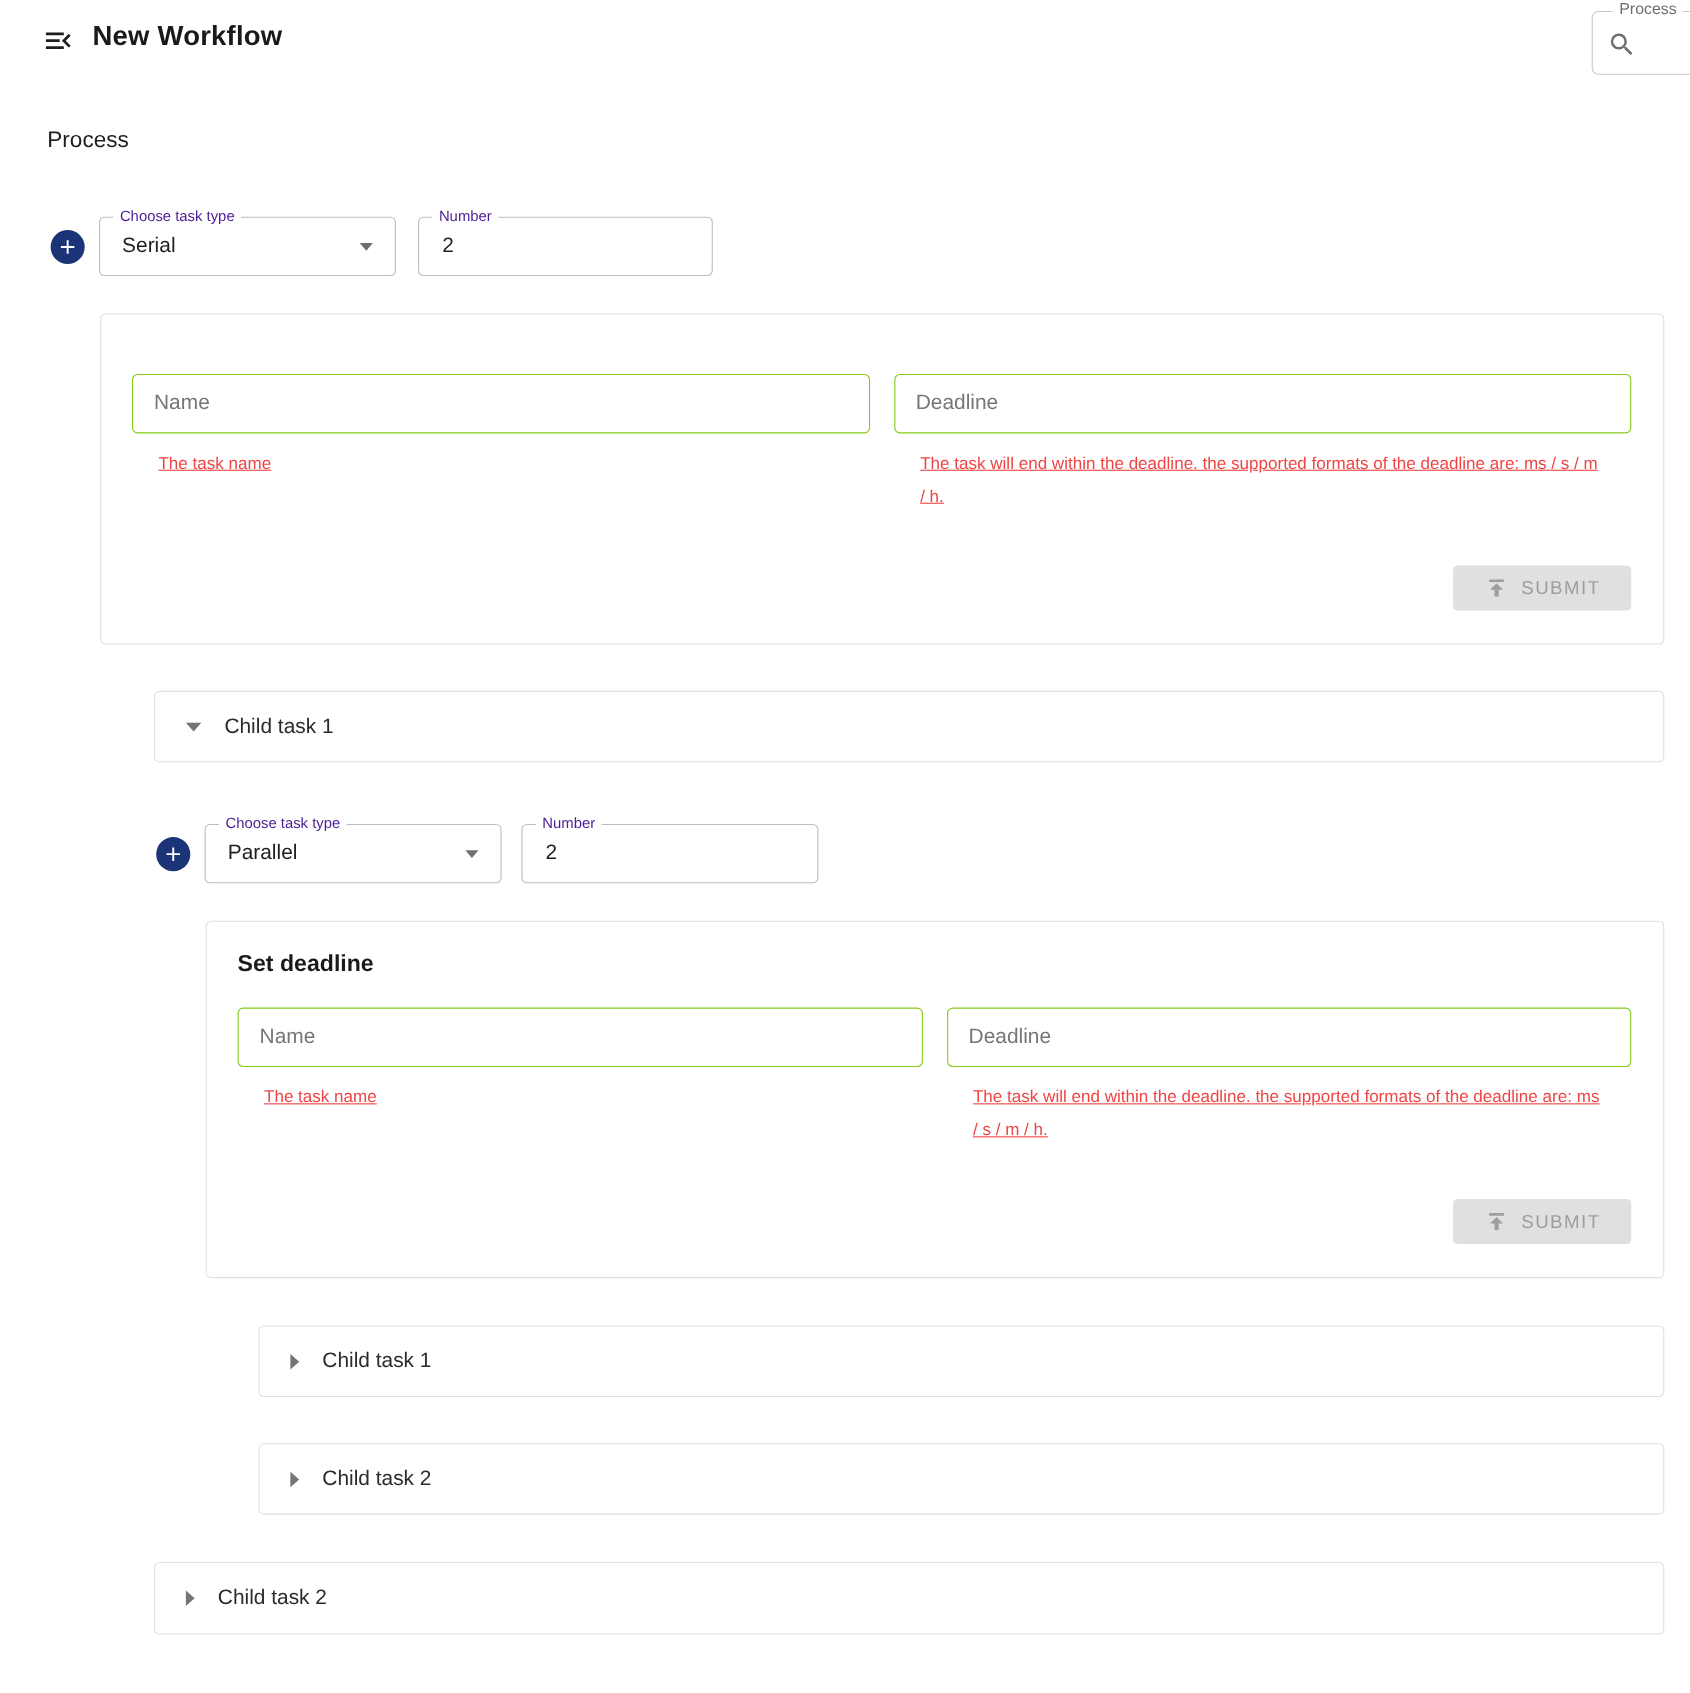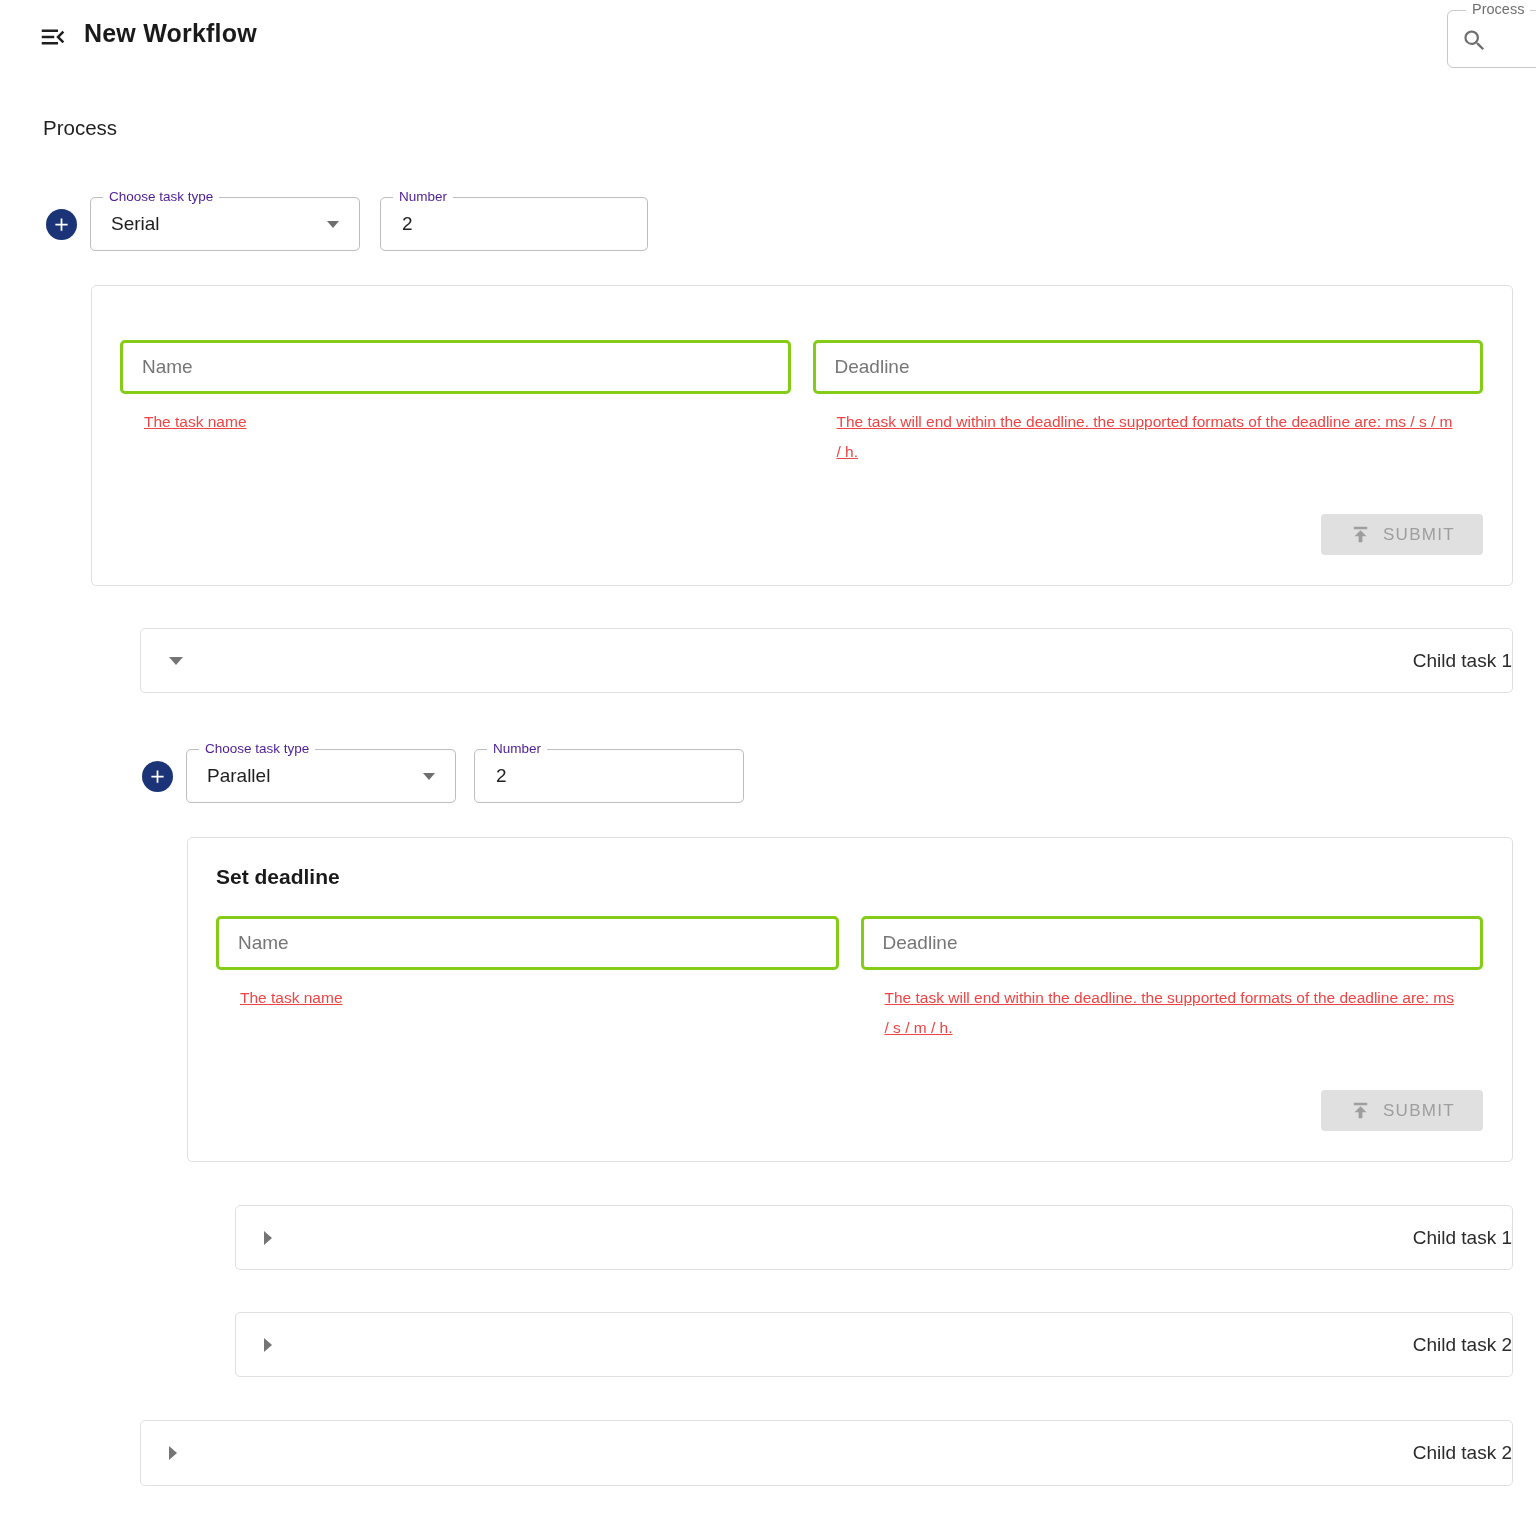--- a/index.html
+++ b/index.html
@@ -27,21 +27,21 @@
 
   
   .outlined { position:relative; height:54px; border:1px solid #bdbdbd; border-radius:5px;
     background:#fff; display:flex; align-items:center; }
   .outlined .field-label { position:absolute; top:-9px; left:12px; background:#fff;
     padding:0 6px; font-size:13.5px; color:#4c1d95; white-space:nowrap; }
   .outlined .field-value { font-size:19px; color:#1f1f1f; padding-left:20px; flex:1; }
   .select-arrow { width:0; height:0; border-left:6.5px solid transparent;
     border-right:6.5px solid transparent; border-top:7.5px solid #6f6f6f; margin-right:20px; }
 
-  input.text-input { width:100%; height:54px; border:3px solid #84cc16; border-radius:5px;
+  input.text-input { width:100%; height:54px; border:1px solid #84cc16; border-radius:5px;
     padding:0 19px; font-size:19px; font-family:"Liberation Sans", sans-serif; color:#1f1f1f;
     outline:none; background:#fff; }
   input.text-input::placeholder { color:#767676; opacity:1; }
 
   
   .task-row { display:flex; align-items:center; }
   .add-btn { width:31px; height:31px; border-radius:50%; background:#1b3477; border:none;
     cursor:pointer; display:flex; align-items:center; justify-content:center; flex:0 0 31px; }
   .add-btn svg { width:21px; height:21px; fill:#ffffff; }
   .row-1 { margin:57px 0 0 46px; }
@@ -63,21 +63,21 @@
   .helper-text { margin:13px 24px 0 24px; font-size:15.5px; line-height:30px; color:#ef4444;text-decoration:underline; }
   .submit-row { display:flex; justify-content:flex-end; margin-top:47px; }
   .submit-btn { width:162px; height:41px; background:#e0e0e0; color:#9e9e9e; border:none;
     border-radius:4px; font-size:17px; letter-spacing:1.3px; cursor:default;
     display:flex; align-items:center; justify-content:center; gap:11px;
     font-family:"Liberation Sans", sans-serif; }
   .submit-btn svg { width:23px; height:23px; fill:#9e9e9e; }
 
   
   .panel { border:1px solid #e0e0e0; border-radius:5px; background:#fff; height:65px;
-    display:flex; align-items:center; padding-left:28px; cursor:pointer;justify-content:space-between; }
+    display:flex; align-items:center; padding-left:28px; cursor:pointer; }
   .panel .panel-title { font-size:19px; color:#2b2b2b; margin-left:21px; }
   .tri { flex:0 0 auto; }
   .tri-down { width:0; height:0; border-left:7.5px solid transparent;
     border-right:7.5px solid transparent; border-top:8.5px solid #757575; }
   .tri-right { width:0; height:0; border-top:7.5px solid transparent;
     border-bottom:7.5px solid transparent; border-left:8.5px solid #757575; }
   .panel-child1-open { margin:42px 23px 0 140px; }
   .panel-nested { margin:43px 23px 0 235px; }
   .panel-nested + .panel-nested { margin-top:42px; }
   .panel-child2-outer { margin:43px 23px 0 140px; height:66px; }

